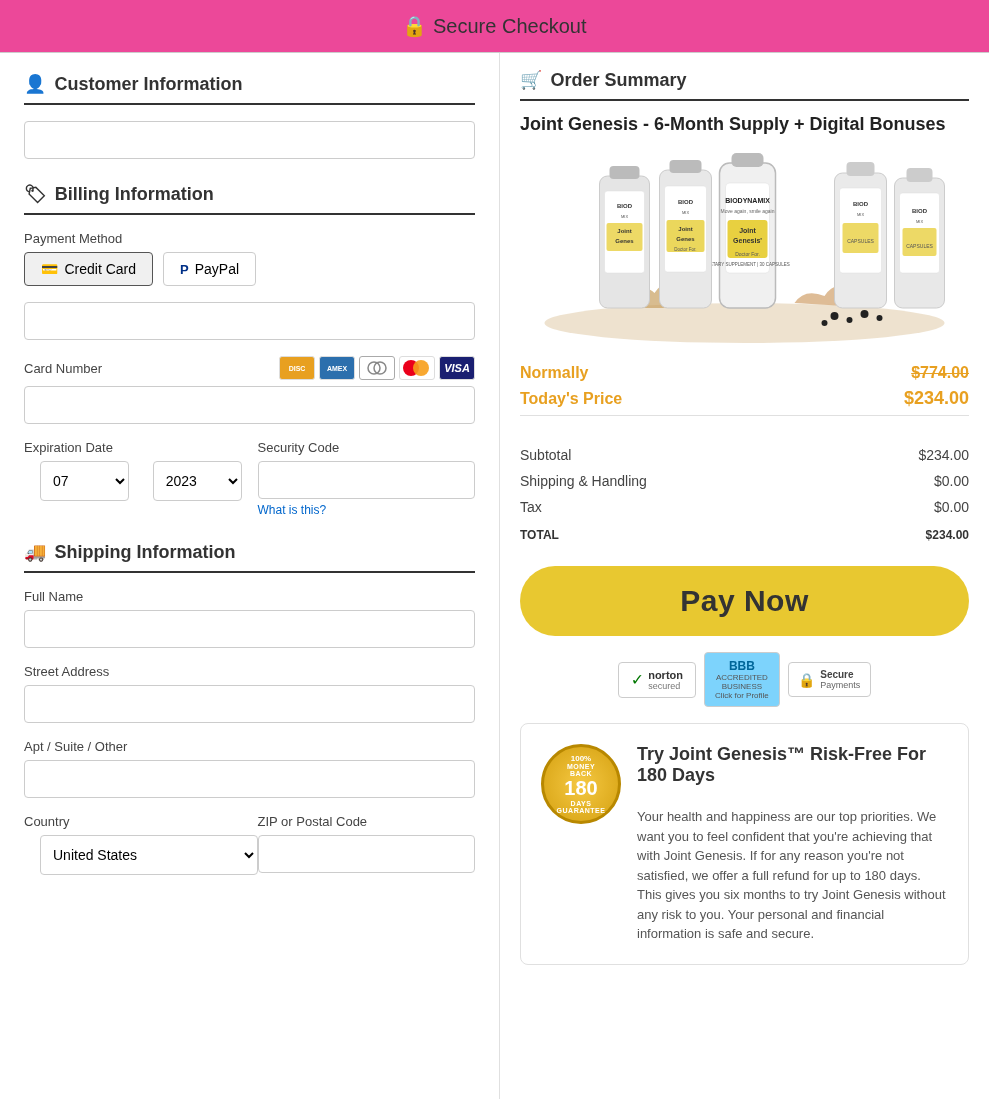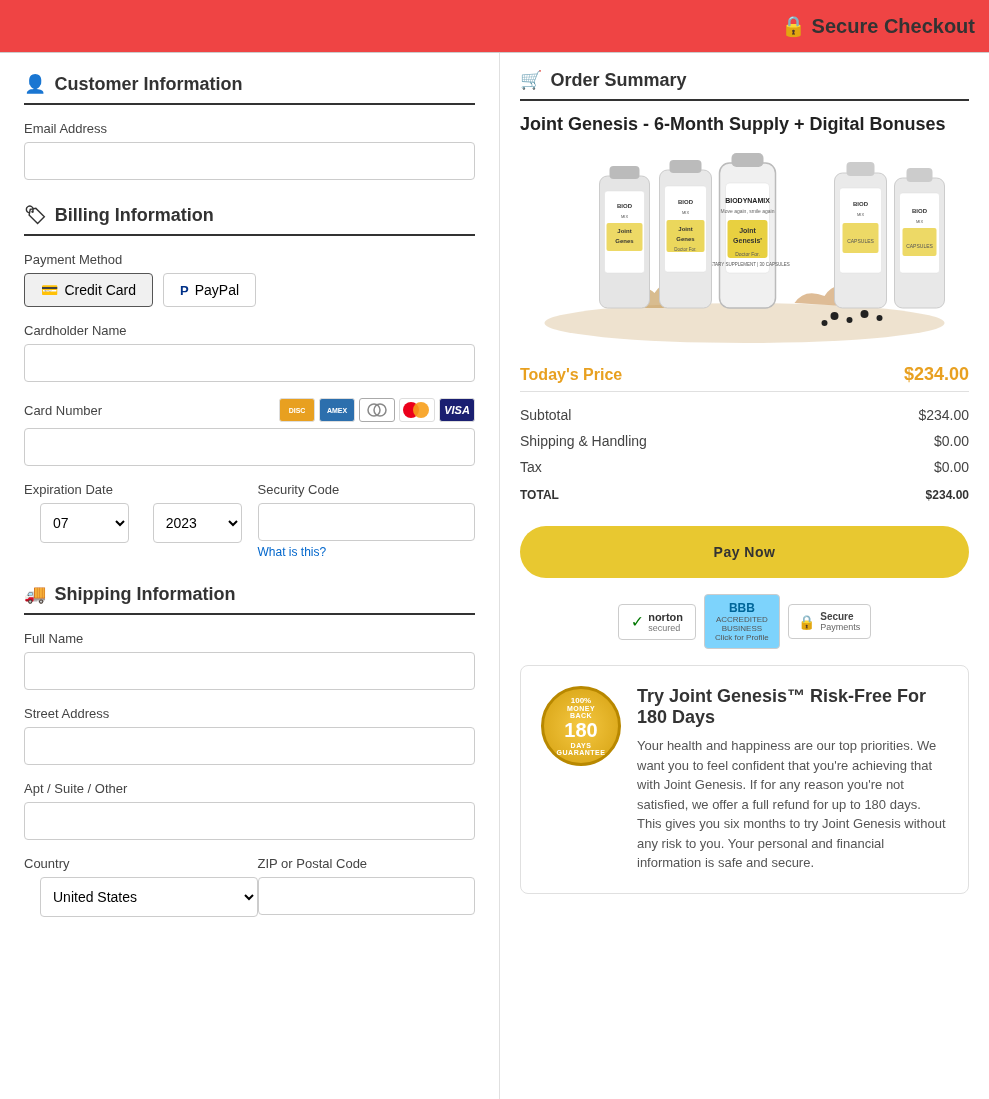--- a/index.html
+++ b/index.html
@@ -1,23 +1,23 @@
 <!DOCTYPE html>
 <html><head>
   <meta charset="utf-8">
   <style>
     * { box-sizing: border-box; margin: 0; padding: 0; }
     body { font-family: Arial, sans-serif; background: #f5f5f5; font-size: 14px; color: #333; }
 
     .header {
-      background: #ef4444;
-      text-align: right;
+      background: #ec4899;
+      text-align: center;
       padding: 14px;
       font-size: 20px;
-      font-weight: bold;
+      font-weight: normal;
       color: #333;
       border-bottom: 1px solid #ccc;
     }
 
     .main-layout {
       display: flex;
       width: 989px;
       min-height: 1060px;
       background: #fff;
     }
@@ -196,21 +196,21 @@
       align-items: center;
     }
 
     .normally-label { color: #e8a020; font-size: 16px; font-weight: bold; }
     .normally-price { color: #e8a020; font-size: 16px; font-weight: bold; text-decoration: line-through; }
     .today-label { color: #e8a020; font-size: 16px; font-weight: bold; }
     .today-price { color: #e8a020; font-size: 18px; font-weight: bold; }
 
     .order-details {
       border-top: 1px solid #e0e0e0;
-      padding-top: 10px;
+      padding-top: 26px;
     }
 
     .detail-row {
       display: flex;
       justify-content: space-between;
       padding: 5px 0;
       font-size: 14px;
       color: #444;
     }
 
@@ -222,21 +222,21 @@
       font-weight: bold;
       color: #333;
     }
 
     .pay-now-btn {
       width: 100%;
       padding: 18px;
       background: #e8c830;
       border: none;
       border-radius: 50px;
-      font-size: 14px;
+      font-size: 30px;
       font-weight: bold;
       color: #333;
       cursor: pointer;
       margin: 16px 0;
       letter-spacing: 0.5px;
     }
 
     .trust-badges {
       display: flex;
       justify-content: center;
@@ -296,21 +296,21 @@
     .guarantee-badge-container {
       flex-shrink: 0;
       width: 80px;
       height: 80px;
     }
 
     .guarantee-title {
       font-size: 18px;
       font-weight: bold;
       color: #333;
-      margin-bottom: 8px;
+      margin-bottom: 21px;
     }
 
     .guarantee-text {
       font-size: 13px;
       color: #555;
       line-height: 1.5;
     }
 
     
     .guarantee-circle {
@@ -368,21 +368,20 @@
 <div class="main-layout">
 
   <div class="left-panel">
 
     <div class="section-title">
       <span>👤</span>
       <span>Customer Information</span>
     </div>
 
     <div class="field-group">
-      <label class="field-label">Email Address</label>
       <input type="email" class="text-input" style="">
     </div>
 
     <div class="billing-section">
       <div class="section-title">
         <span>🏷</span>
         <span>Billing Information</span>
       </div>
 
       <div class="field-group">
@@ -393,21 +392,20 @@
             <span>Credit Card</span>
           </button>
           <button class="payment-btn">
             <span style="color:#003087;font-weight:bold;font-size:13px;">P</span>
             <span>PayPal</span>
           </button>
         </div>
       </div>
 
       <div class="field-group">
-        <label class="field-label">Cardholder Name</label>
         <input type="text" class="text-input" style="">
       </div>
 
       <div class="field-group">
         <div style="display:flex;justify-content:space-between;align-items:center;margin-bottom:6px;">
           <label class="field-label" style="margin-bottom:0;">Card Number</label>
           <div class="card-icons">
             <div class="card-icon discover">DISC</div>
             <div class="card-icon amex">AMEX</div>
             <div class="card-icon diners">
@@ -558,20 +556,24 @@
         <text x="100" y="70" text-anchor="middle" font-size="4" fill="#555">MIX</text>
         <rect x="82" y="75" width="36" height="28" rx="2" fill="#e8d040" opacity="0.8"></rect>
         <text x="100" y="85" text-anchor="middle" font-size="6" font-weight="bold" fill="#333">Joint</text>
         <text x="100" y="95" text-anchor="middle" font-size="6" font-weight="bold" fill="#333">Genes</text>
         <rect x="85" y="18" width="30" height="13" rx="4" fill="#bbb"></rect>
       </svg>
     </div>
 
     
     <div class="pricing-row">
+      <span class="normally-label">Normally</span>
+      <span class="normally-price">$774.00</span>
+    </div>
+    <div class="pricing-row">
       <span class="today-label">Today's Price</span>
       <span class="today-price">$234.00</span>
     </div>
 
     
     <div class="order-details">
       <div class="detail-row">
         <span>Subtotal</span>
         <span>$234.00</span>
       </div>

